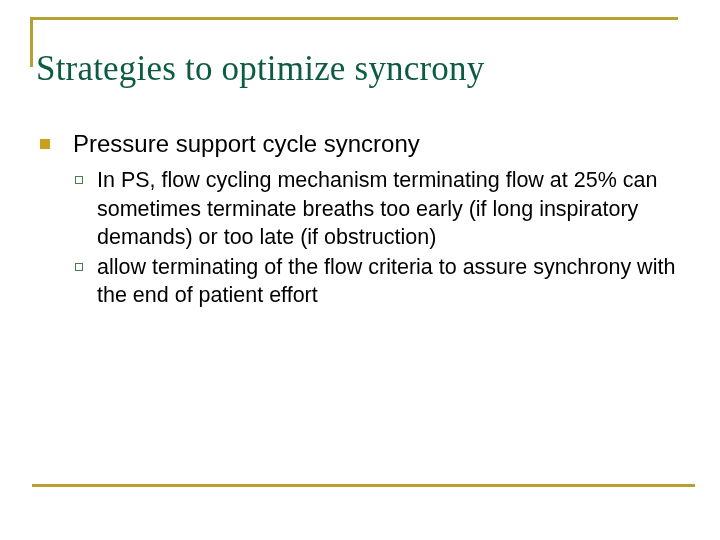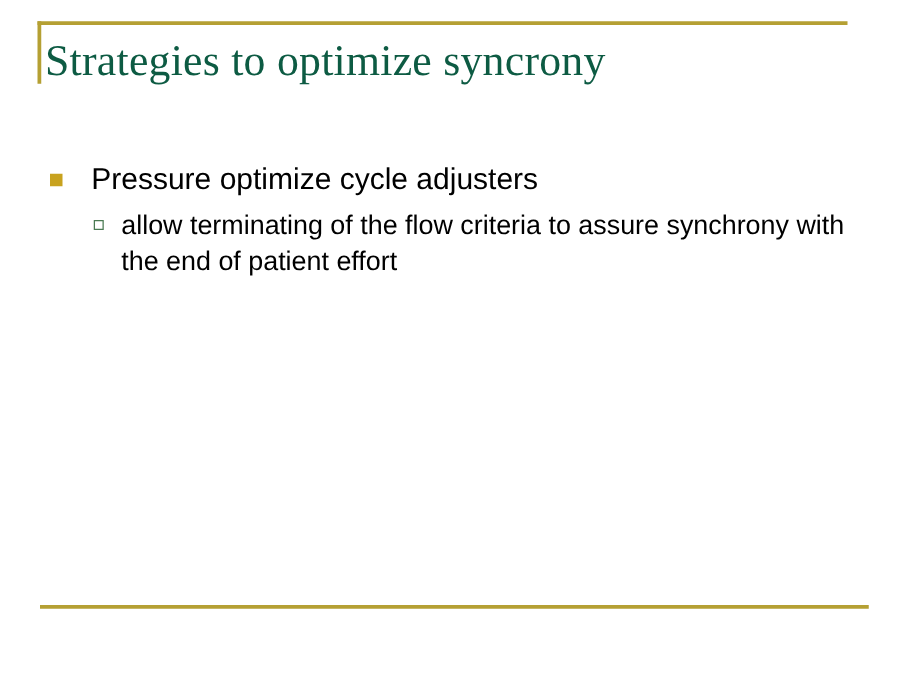--- a/index.html
+++ b/index.html
@@ -44,21 +44,21 @@
     top: 484px;
     width: 663px;
     height: 3px;
     background: #b5a033;
   }
 
   
   .title {
     position: absolute;
     left: 36px;
-    top: 28px;
+    top: 48px;
     width: 650px;
     font-family: "Liberation Serif", "DejaVu Serif", serif;
     font-size: 35px;
     line-height: 42px;
     color: #0d5b43;
     letter-spacing: 0.2px;
     white-space: nowrap;
   }
 
   
@@ -120,25 +120,29 @@
   <div class="rule-top"></div>
   <div class="rule-left"></div>
   <div class="rule-bottom"></div>
 
   <div class="title">Strategies to optimize syncrony</div>
 
   <div class="body">
 
     <div class="lvl1">
       <span class="bullet-sq"></span>
-      <span>Pressure optimize cycle adjusters</span>
+      <span>Pressure support cycle syncrony</span>
     </div>
 
     <div class="lvl2-list">
 
+      <div class="lvl2">
+        <span class="bullet-hollow"></span>
+        <span class="lvl2-text">In PS, flow cycling mechanism terminating flow at 25% can sometimes terminate breaths too early (if long inspiratory demands) or too late (if obstruction)</span>
+      </div>
 
       <div class="lvl2">
         <span class="bullet-hollow"></span>
         <span class="lvl2-text">allow terminating of the flow criteria to assure synchrony with the end of patient effort</span>
       </div>
 
     </div>
   </div>
 
 </div>

